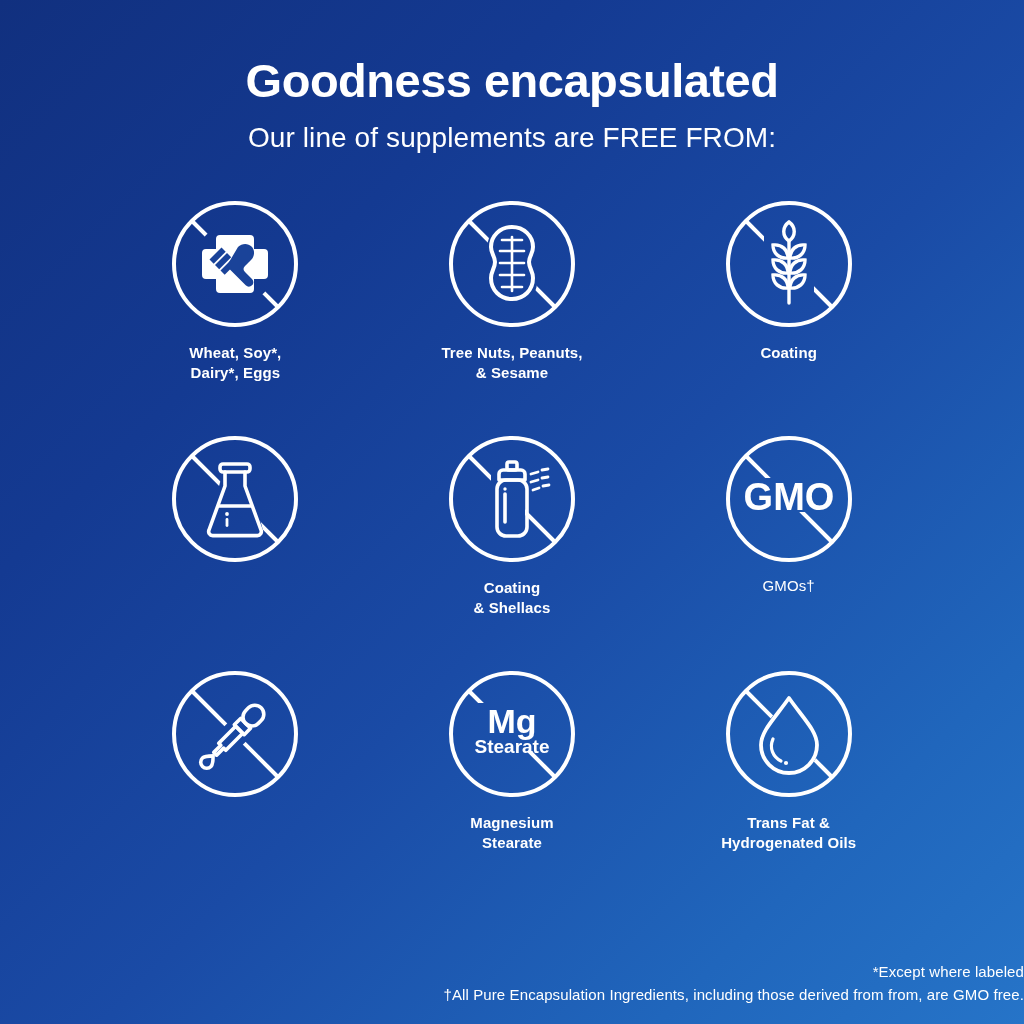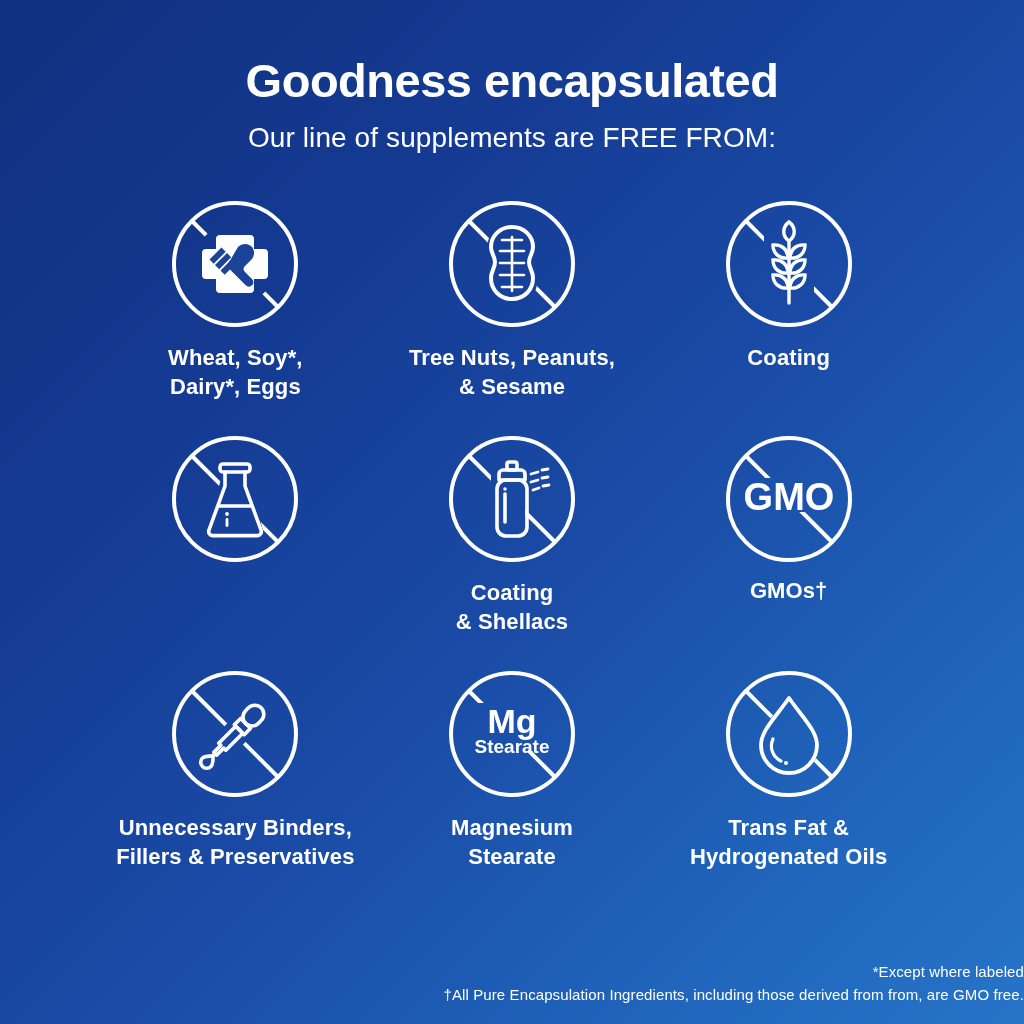--- a/index.html
+++ b/index.html
@@ -51,27 +51,27 @@
     position:relative;
     display:flex;
     align-items:center;
     justify-content:flex-start;
   }
   .icon-wrap svg{ display:block; width:130px; height:130px; overflow:visible; }
 
   .cap{
     margin-top:14px;
     text-align:center;
-    font-size:22px;
+    font-size:15px;
     font-weight:bold;
     line-height:1.32;
     letter-spacing:0.1px;
     white-space:pre-line;
   }
-  .cap.light{ font-weight:700;margin-top:12px; }
+  .cap.light{ font-weight:400;margin-top:12px; }
 
   .footnotes{
     position:absolute;
     left:16px; right:0;
     bottom:18px;
     text-align:right;
     font-size:15px;
     line-height:1.55;
     font-weight:normal;
     letter-spacing:0.1px;
@@ -271,22 +271,20 @@
             <line x1="22" y1="22" x2="108" y2="108" stroke="#fff" stroke-width="4"></line>
           </g>
           <g transform="rotate(45 65 65)" fill="none" stroke="#fff" stroke-width="3.6" stroke-linejoin="round" stroke-linecap="round">
             <rect x="56" y="28" width="18" height="22" rx="9"></rect>
             <rect x="58" y="50" width="14" height="9"></rect>
             <path d="M60 59 h10 v24 h-3 v10 h-4 v-10 h-3 z"></path>
             <path d="M65 96 c4 4 6 6.5 6 9 a6 6 0 0 1 -12 0 c0 -2.5 2 -5 6 -9 z"></path>
           </g>
         </svg>
       </div>
-      <div class="cap">Unnecessary Binders,
-Fillers &amp; Preservatives</div>
     </div>
 
     <div class="cell">
       <div class="icon-wrap">
         <svg viewBox="0 0 130 130">
           <defs>
             <mask id="m8">
               <rect x="0" y="0" width="130" height="130" fill="#fff"></rect>
               <rect x="26" y="34" width="78" height="48" fill="#000"></rect>
             </mask>

